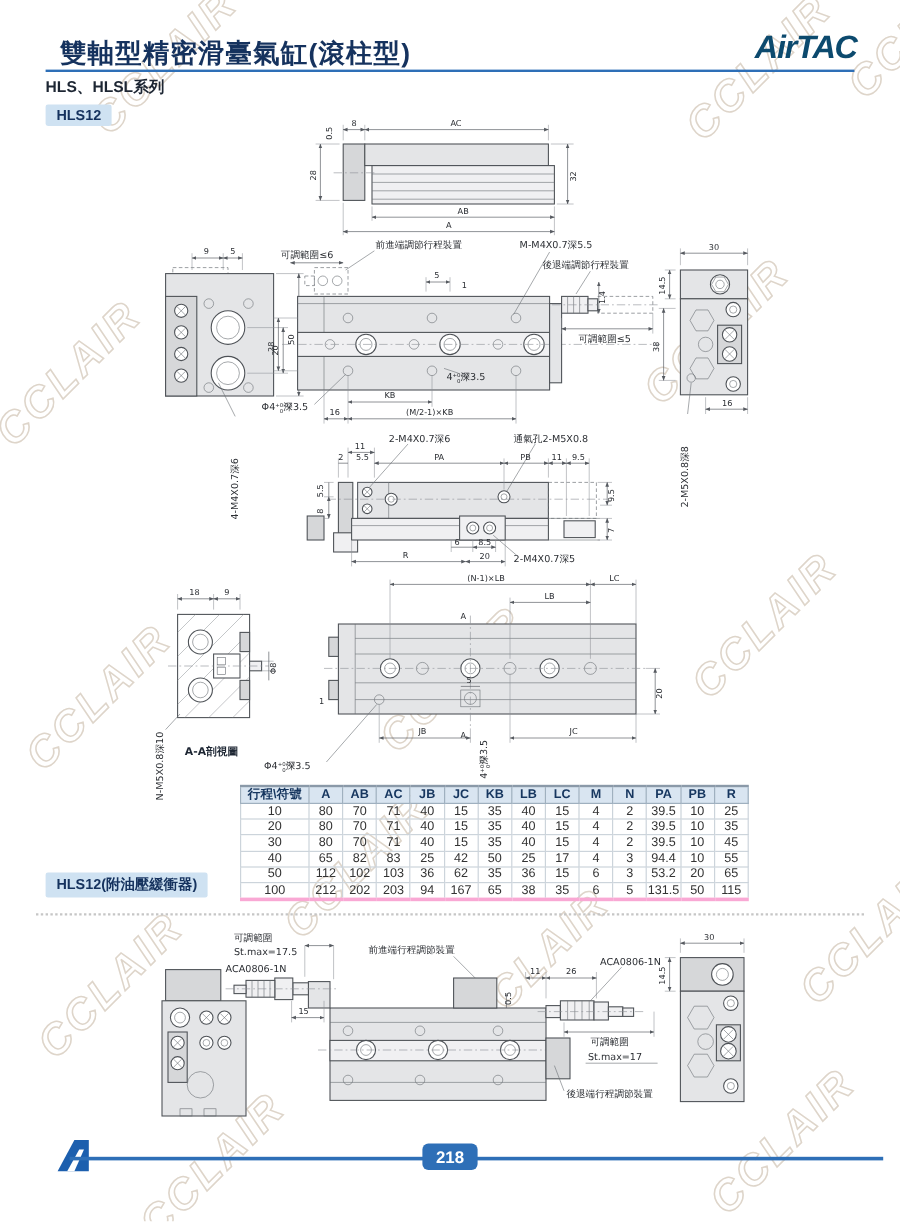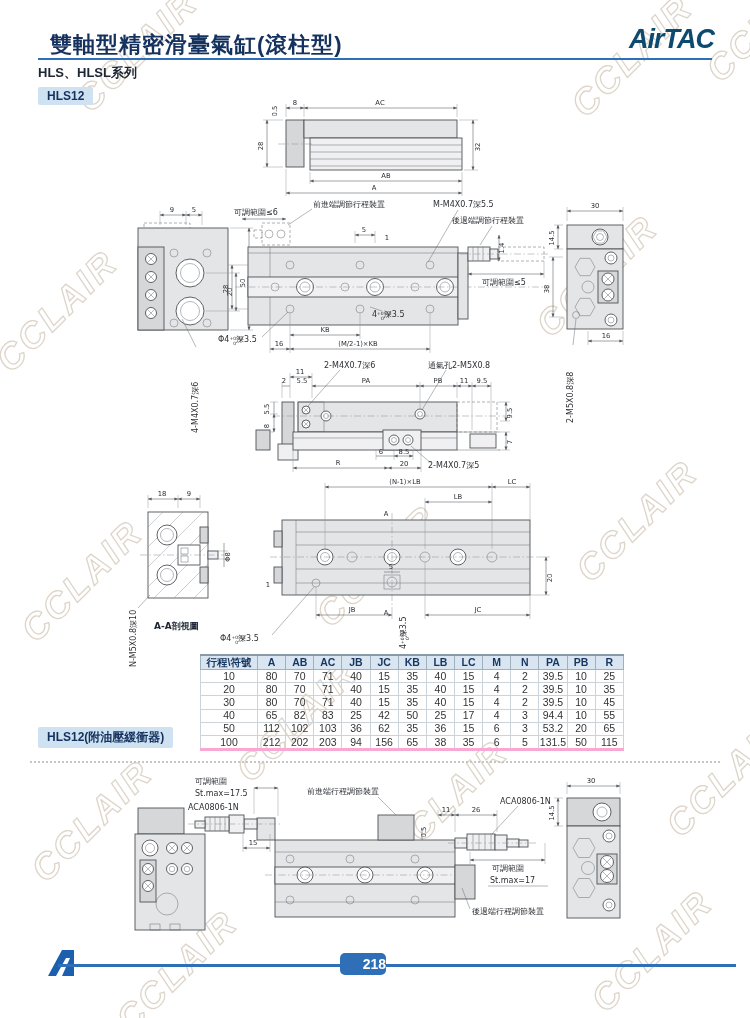--- a/index.html
+++ b/index.html
@@ -35,22 +35,22 @@
   
   .spec{position:absolute;left:200px;top:654px;width:424px;border-collapse:collapse;table-layout:fixed;
         font-size:10.5px;color:#333;}
   .spec th{background:#d9e5f1;color:#16365f;font-weight:bold;border:1px solid #9fb0bf;
            border-top:2px solid #8a99a8;padding:1px 0;line-height:11px;}
   .spec td{border:1px solid #ccd4db;text-align:center;padding:0.5px 0;line-height:11.2px;}
   .spec tr:last-child td{border-bottom:3px solid #f9a8d4;margin-top:20px;}
   .spec col:first-child{width:57px;}
   
   .footline{position:absolute;left:58px;top:964px;width:678px;height:2.5px;background:#2e6fb7;}
-  .pagebadge{position:absolute;left:340px;top:953px;width:46px;height:22px;background:#2e6fb7;
-             border-radius:5px;color:#fff;font-size:14px;font-weight:bold;text-align:right;line-height:22px;}
+  .pagebadge{position:absolute;left:352px;top:953px;width:46px;height:22px;background:#2e6fb7;
+             border-radius:5px;color:#fff;font-size:14px;font-weight:bold;text-align:center;line-height:22px;}
   .flogo{position:absolute;left:45px;top:946px;}
 </style>
 </head>
 <body>
 
 <div class="page">
 
   <span class="wm" style="left:60px;top:30px">CCLAIR</span>
   <span class="wm" style="left:555px;top:35px">CCLAIR</span>
   <span class="wm" style="left:690px;top:0px">CCLAIR</span>
@@ -595,21 +595,21 @@
           <td>53.2</td>
           <td>20</td>
           <td>65</td>
         </tr>
         <tr>
           <td>100</td>
           <td>212</td>
           <td>202</td>
           <td>203</td>
           <td>94</td>
-          <td>156</td>
+          <td>167</td>
           <td>65</td>
           <td>38</td>
           <td>35</td>
           <td>6</td>
           <td>5</td>
           <td>131.5</td>
           <td>50</td>
           <td>115</td>
         </tr>
       </tbody>

